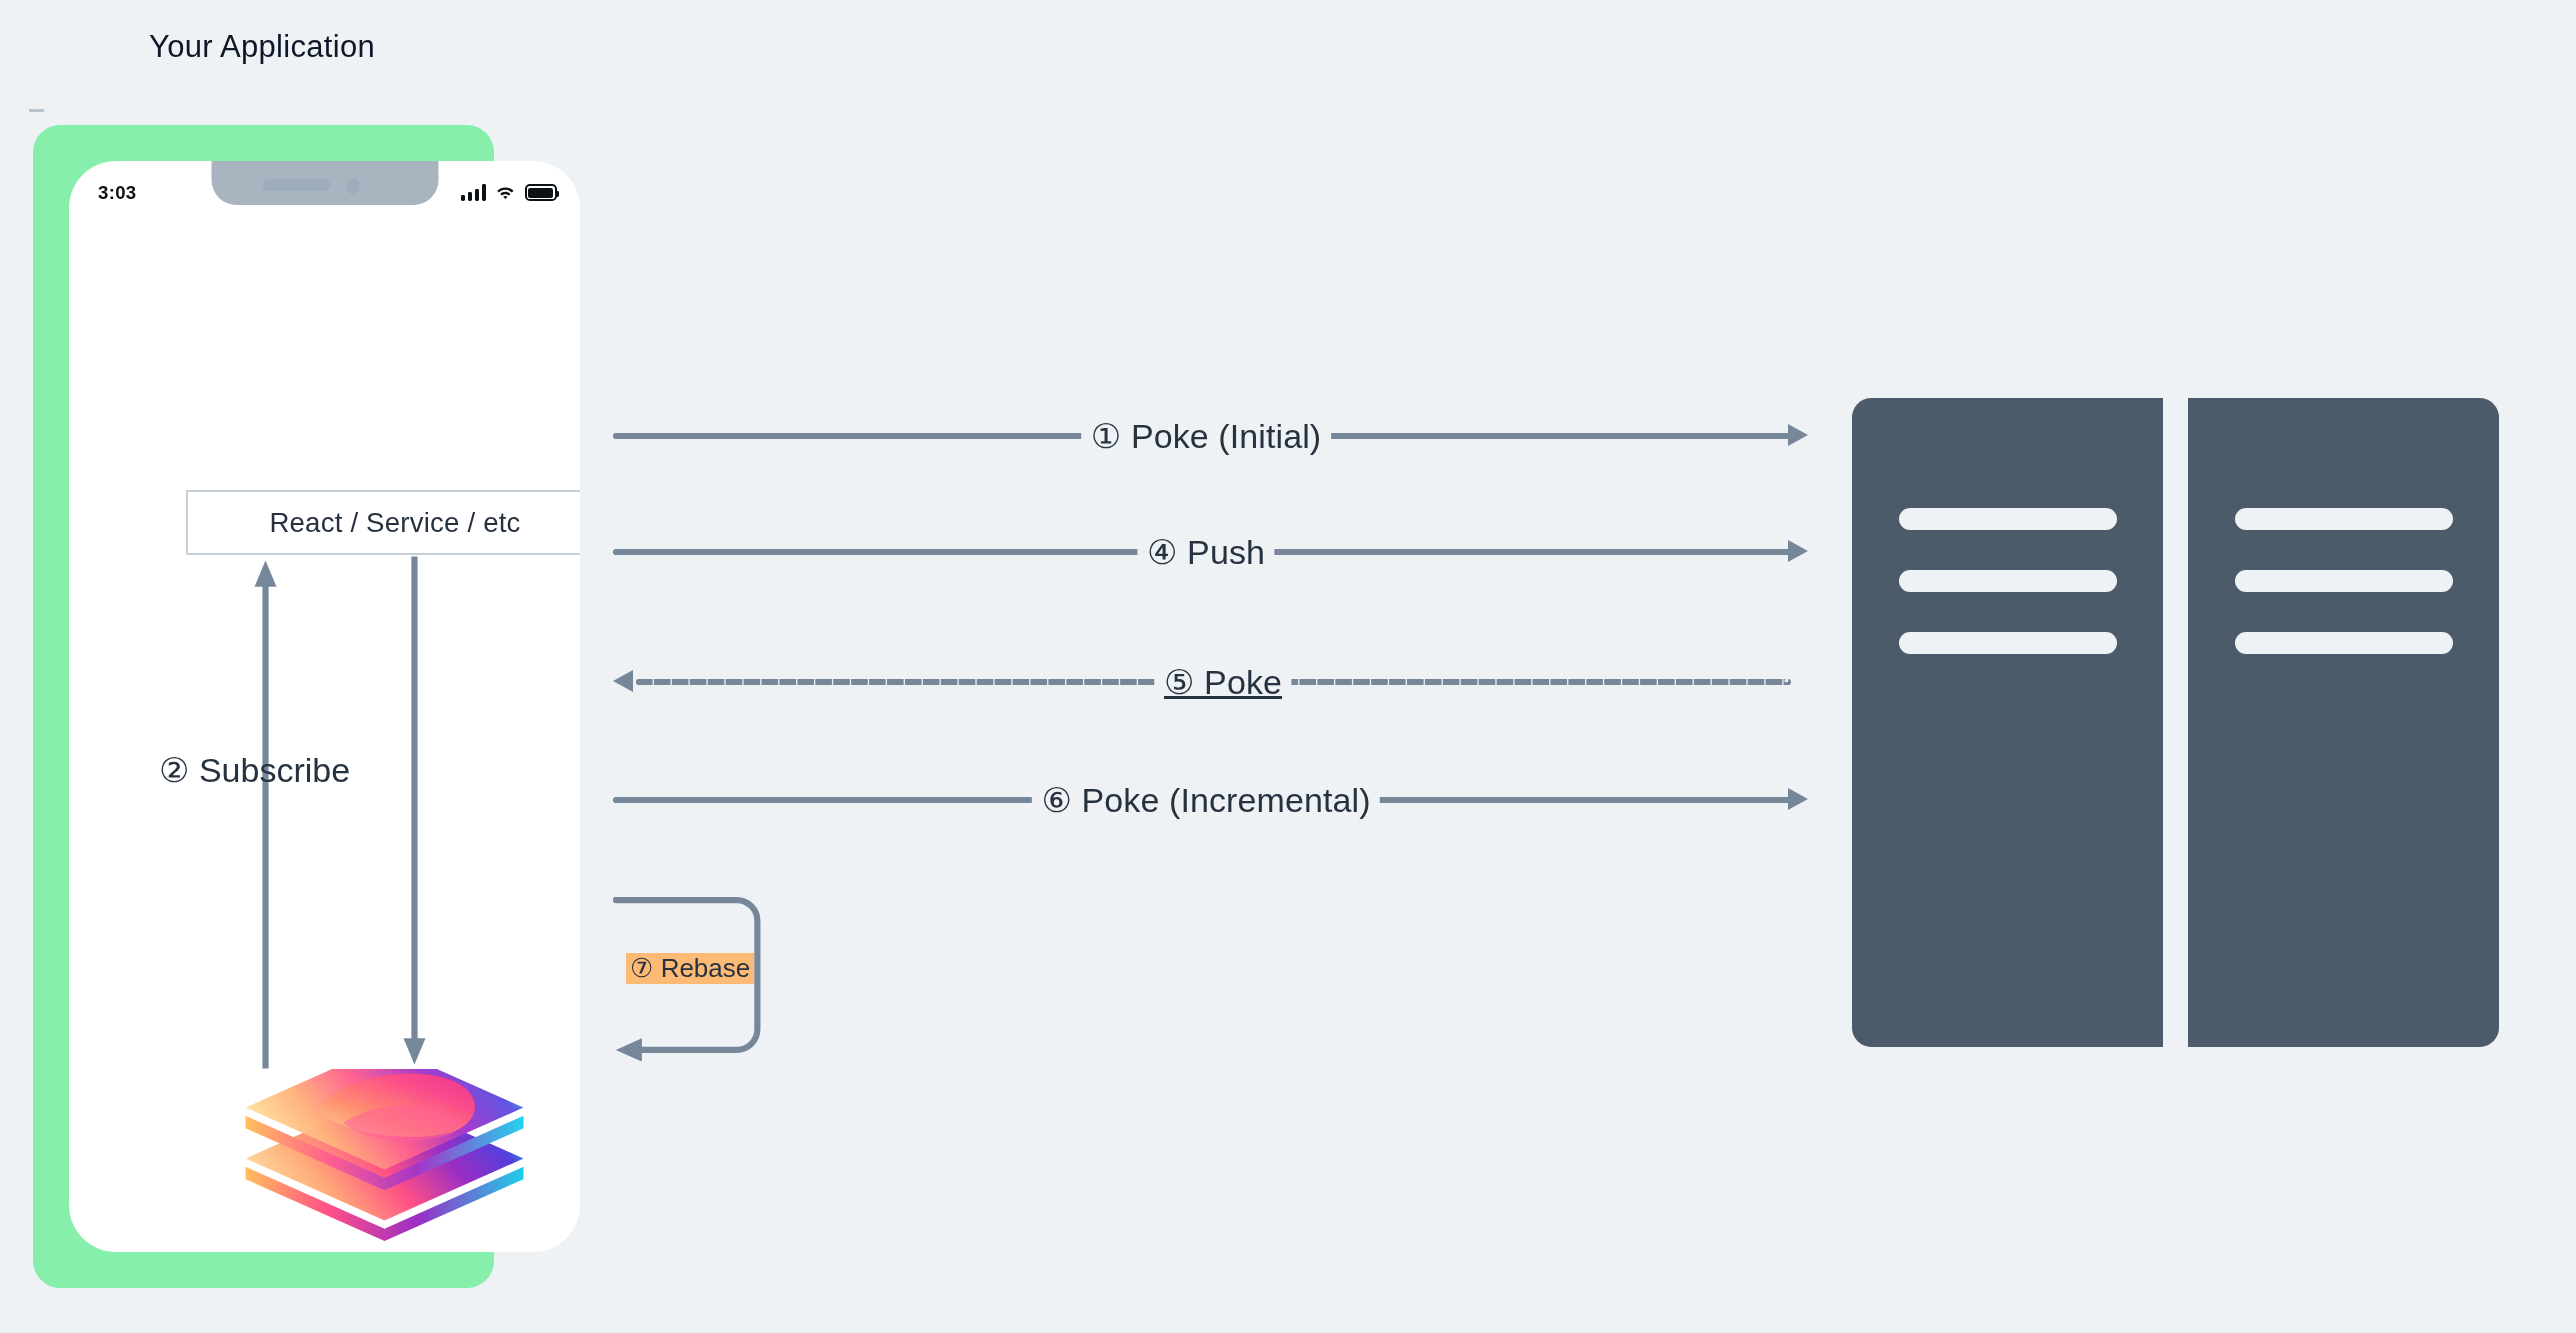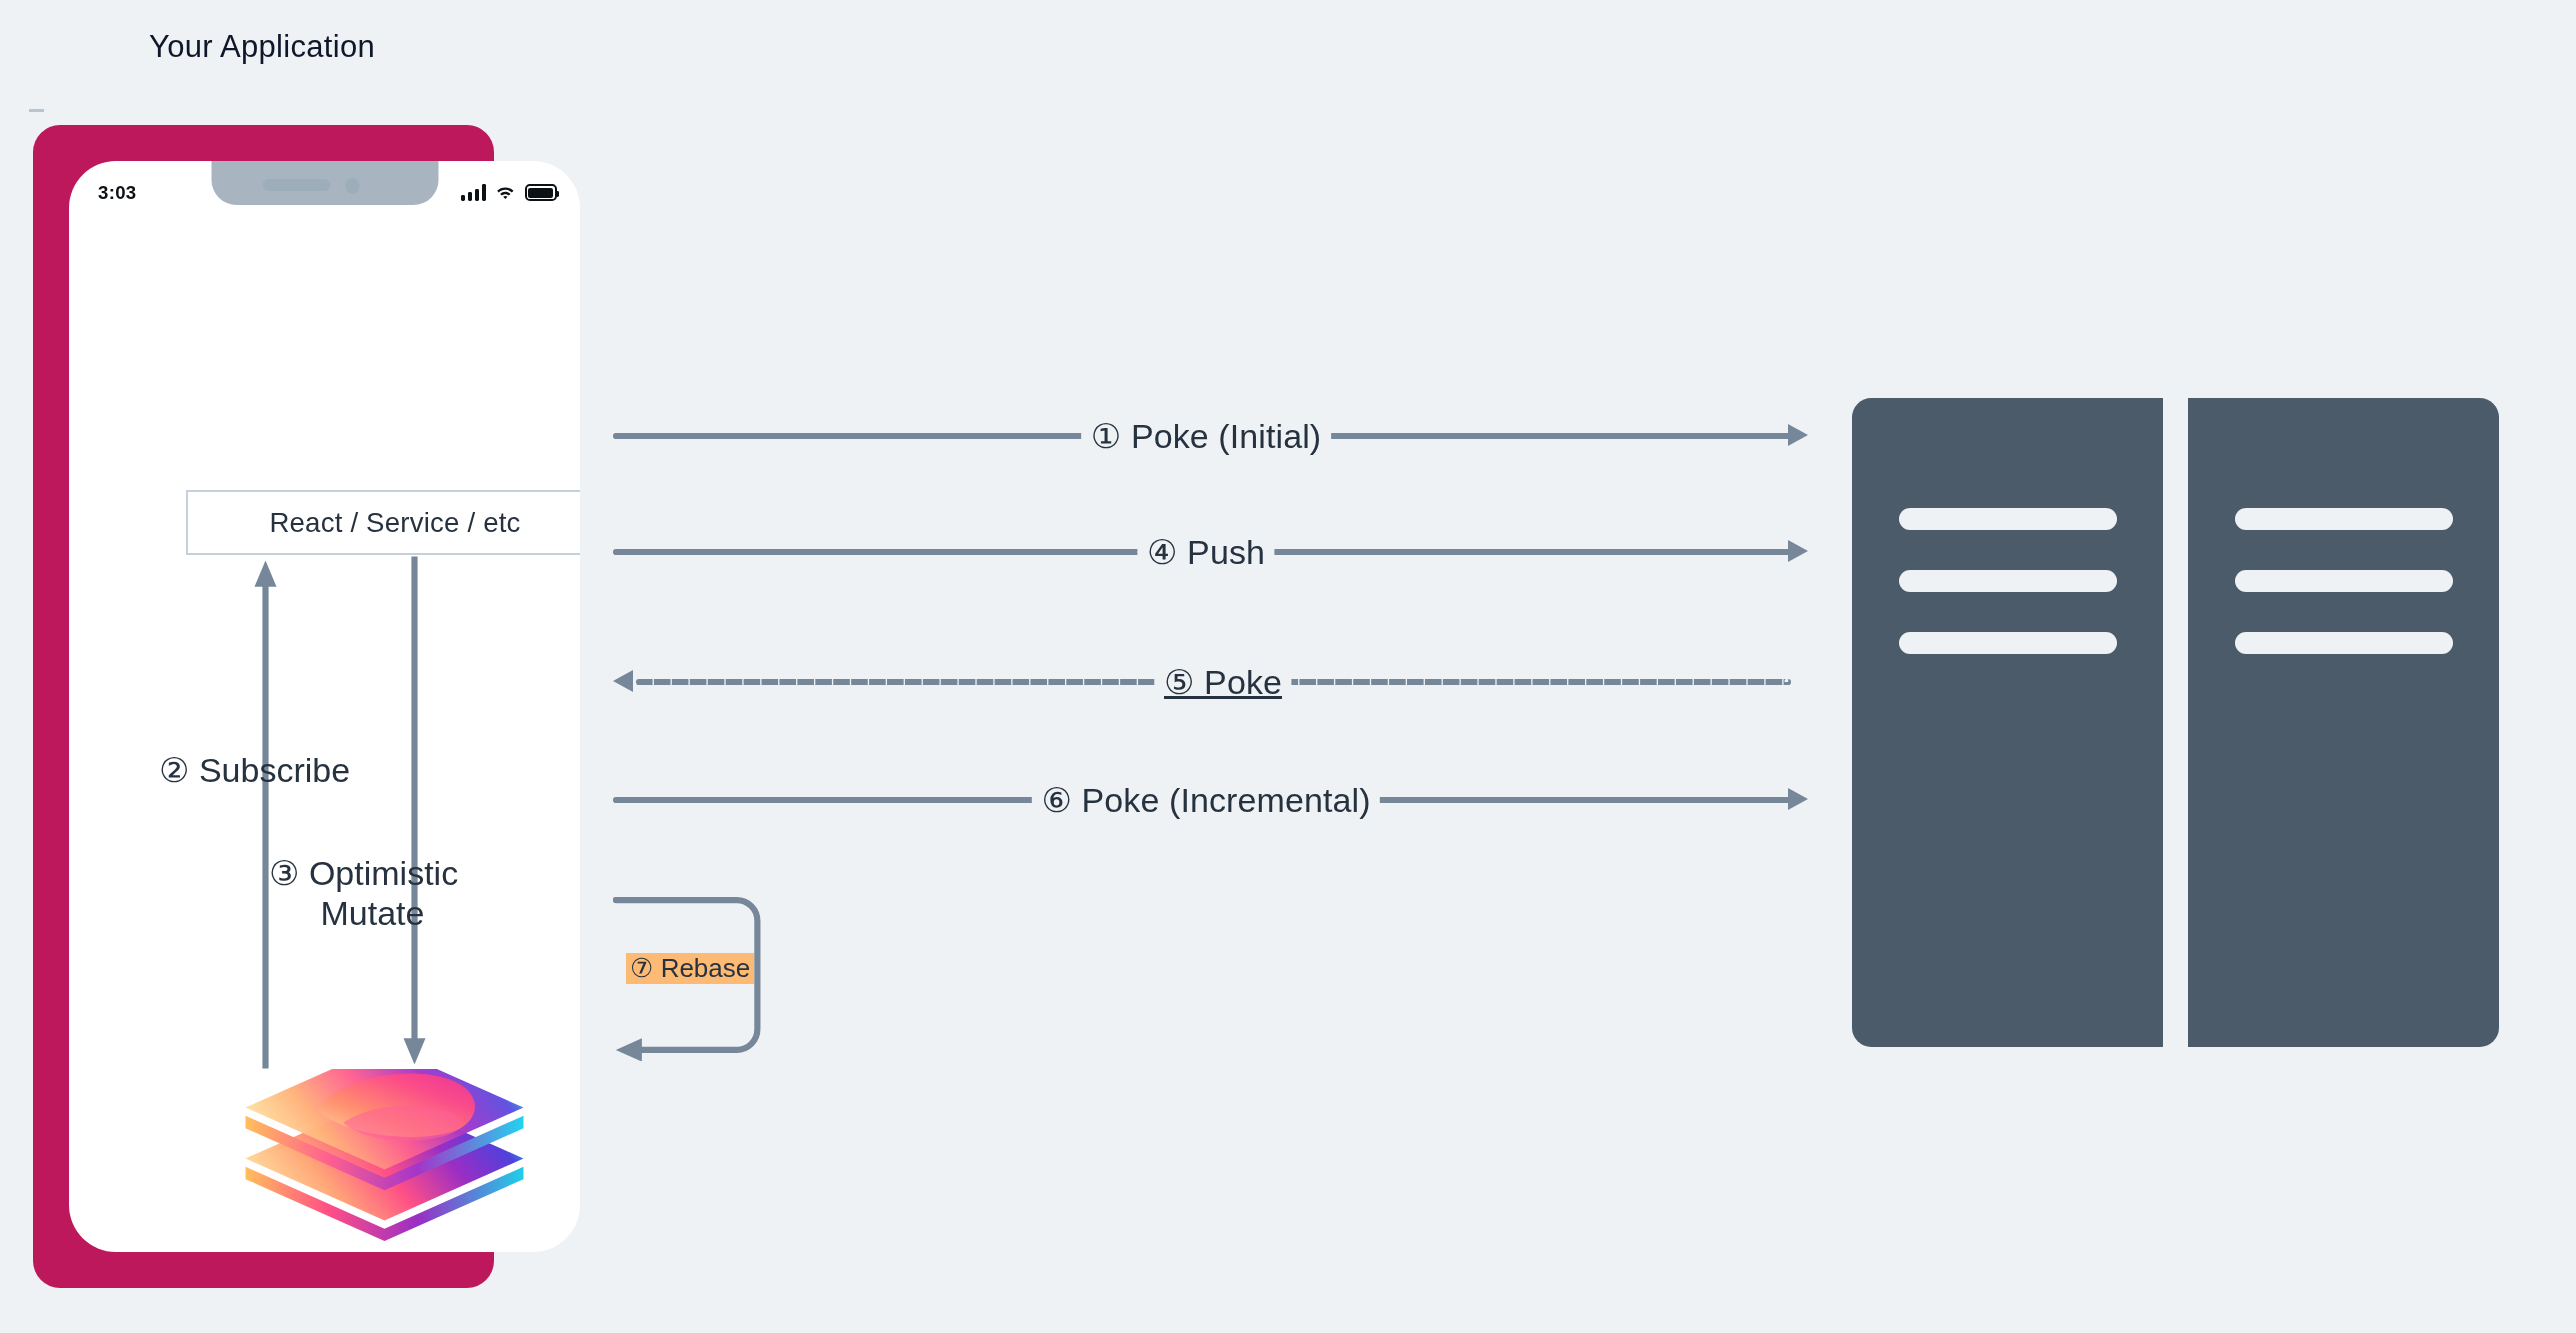--- a/index.html
+++ b/index.html
@@ -22,21 +22,21 @@
     letter-spacing:0.3px;
     white-space:nowrap;
   }
   #app-title{left:149px;top:29px;}
   #svc-title{left:1896px;top:317px;}
 
   
   #phone{
     position:absolute;left:33px;top:125px;
     width:461px;height:1163px;
-    background:#be185d;
+    background:#86efac;
     border-radius:27px;
     box-sizing:border-box;
   }
   #phone-screen{
     position:absolute;left:36px;top:36px;
     width:511px;height:1091px;
     background:#ffffff;
     border-radius:47px;
     overflow:hidden;
   }
@@ -248,24 +248,20 @@
 
           <path d="M112 60 C148 8 256 -6 312 18 C356 38 348 80 306 92 C258 106 158 100 112 60 Z" fill="url(#gBlob)" opacity="0.95"></path>
           <path d="M150 78 C190 50 268 46 304 62 C334 76 320 94 286 100 C236 110 178 102 150 78 Z" fill="#ff5f97" opacity="0.55"></path>
         </svg>
       </div>
 
       <div style="position:absolute;left:90px;top:589px;font-size:34px;color:#26323f;white-space:nowrap;">
         <span>②</span>&nbsp;<span>Subscribe</span>
       </div>
 
-      <div style="position:absolute;left:200px;top:692px;width:276px;font-size:34px;color:#26323f;line-height:1.18;text-align:left;">
-        <div>③ Optimistic</div>
-        <div style="text-align:center;width:207px;">Mutate</div>
-      </div>
 
     </div>
   </div>
 
   <div class="flow-row" style="left:613px;top:433px;width:1199px;">
     <div class="flow-line" style="left:0;width:1178px;"></div>
     <div class="flow-head right" style="left:1175px;"></div>
     <div class="flow-label" style="left:593px;top:2.8px;">① Poke (Initial)</div>
   </div>
 

